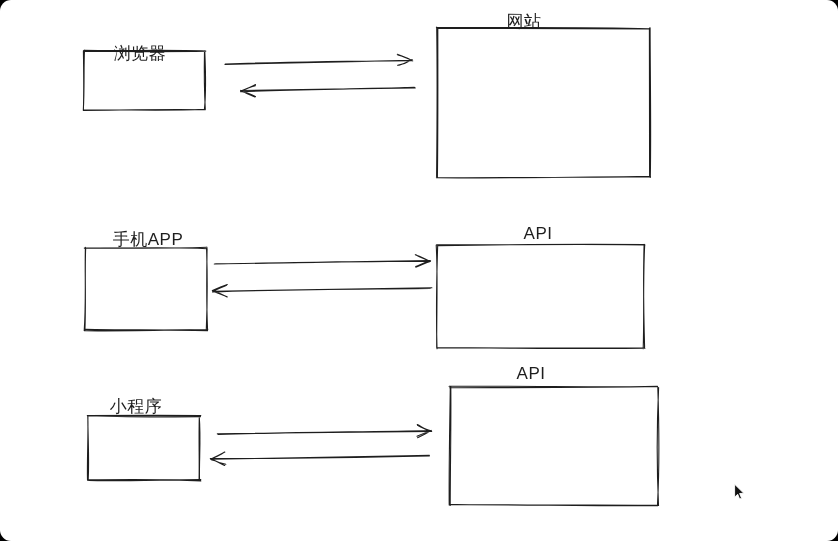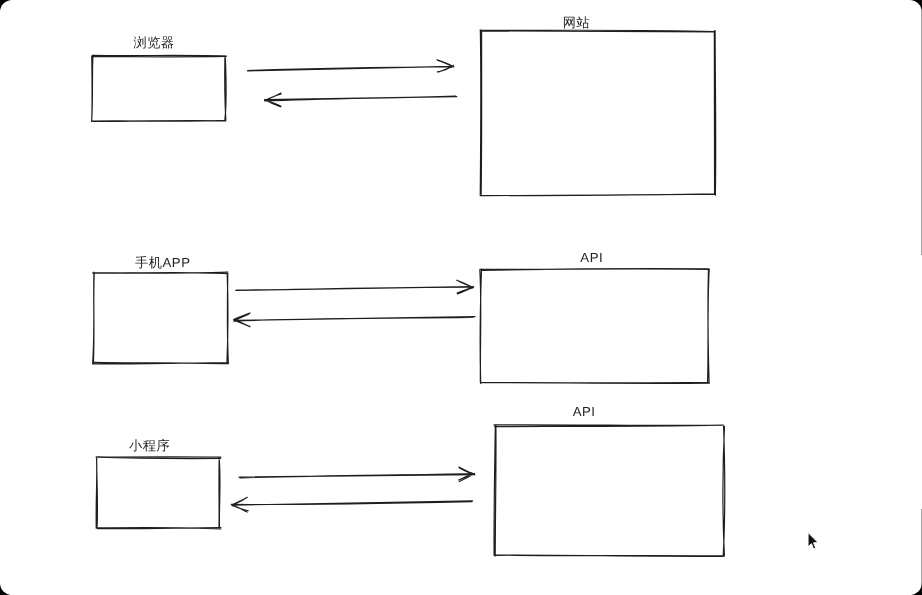--- a/index.html
+++ b/index.html
@@ -17,21 +17,21 @@
     font-family: "Liberation Sans", sans-serif;
   }
   .sketch {
     position: absolute;
     left: 0;
     top: 0;
   }
   .label {
     position: absolute;
     transform: translate(-50%, -50%);
-    font-size: 12px;
+    font-size: 17px;
     color: #1e1e1e;
     white-space: nowrap;
     font-family: "Liberation Sans", sans-serif;
     letter-spacing: 0.5px;
   }
   .cursor {
     position: absolute;
   }
 </style>
 </head>
@@ -74,21 +74,21 @@
         <path d="M449.7 387.8 C522.9 387.5 594.8 387.5 657.5 386.4 M449.1 386.3 C522.5 385.8 594.2 387.4 657.6 386.6 M657.8 387.5 C659.2 429.5 659.3 470.9 657.5 504.3 M658.6 387.6 C656.7 428.5 656.9 470.6 658.5 505.0 M658.6 505.4 C584.9 504.3 512.9 506.1 450.7 504.3 M657.6 505.7 C585.3 506.1 513.5 504.4 450.3 504.8 M450.2 505.5 C450.3 463.1 451.2 423.5 450.8 386.6 M449.2 505.0 C448.9 464.8 449.8 423.2 450.3 386.9 " fill="none" stroke="#1e1e1e" stroke-width="1.1" stroke-linecap="round"></path>
       </g>
     <g>
         <path d="M217.3 433.7 C292.1 433.2 366.9 431.7 431.7 431.5 M218.1 434.4 C293.1 432.0 366.7 432.0 431.0 430.5 M430.2 430.5 C425.4 429.7 421.8 426.8 417.3 424.6 M430.6 431.5 C426.1 429.3 421.3 427.8 417.5 425.3 M431.3 430.4 C425.7 433.6 421.9 435.6 417.6 437.8 M431.0 431.3 C425.4 432.4 420.9 434.4 417.0 436.3 " fill="none" stroke="#1e1e1e" stroke-width="1.1" stroke-linecap="round"></path>
       </g>
     <g>
         <path d="M429.4 455.3 C354.0 456.7 277.4 458.4 211.2 459.2 M429.3 456.0 C352.9 457.6 275.9 458.9 210.3 458.6 M211.2 459.7 C215.7 460.3 220.1 463.4 224.7 465.5 M210.8 458.8 C215.9 461.7 220.6 463.3 225.8 464.3 M211.5 459.2 C215.6 456.5 221.1 455.2 224.0 452.4 M210.8 459.3 C216.0 456.5 220.1 454.8 224.8 452.1 " fill="none" stroke="#1e1e1e" stroke-width="1.1" stroke-linecap="round"></path>
       </g>
   </svg>
 
-  <div class="label" style="left:140px; top:39px">浏览器</div>
+  <div class="label" style="left:140px; top:53px">浏览器</div>
   <div class="label" style="left:524px; top:21px">网站</div>
 
   <div class="label" style="left:148px; top:239px">手机APP</div>
   <div class="label" style="left:538px; top:234px">API</div>
 
   <div class="label" style="left:136px; top:406px">小程序</div>
   <div class="label" style="left:531px; top:374px">API</div>
 
   <svg class="cursor" style="left:732px; top:483px" width="14" height="19" viewBox="0 0 14 19">
     <path d="M2.6 1.2 L2.6 14.2 L5.7 11.3 L7.6 16.1 L9.6 15.2 L7.6 10.5 L11.8 10.3 Z" fill="#111" stroke="#fff" stroke-width="0.9" stroke-linejoin="round"></path>

